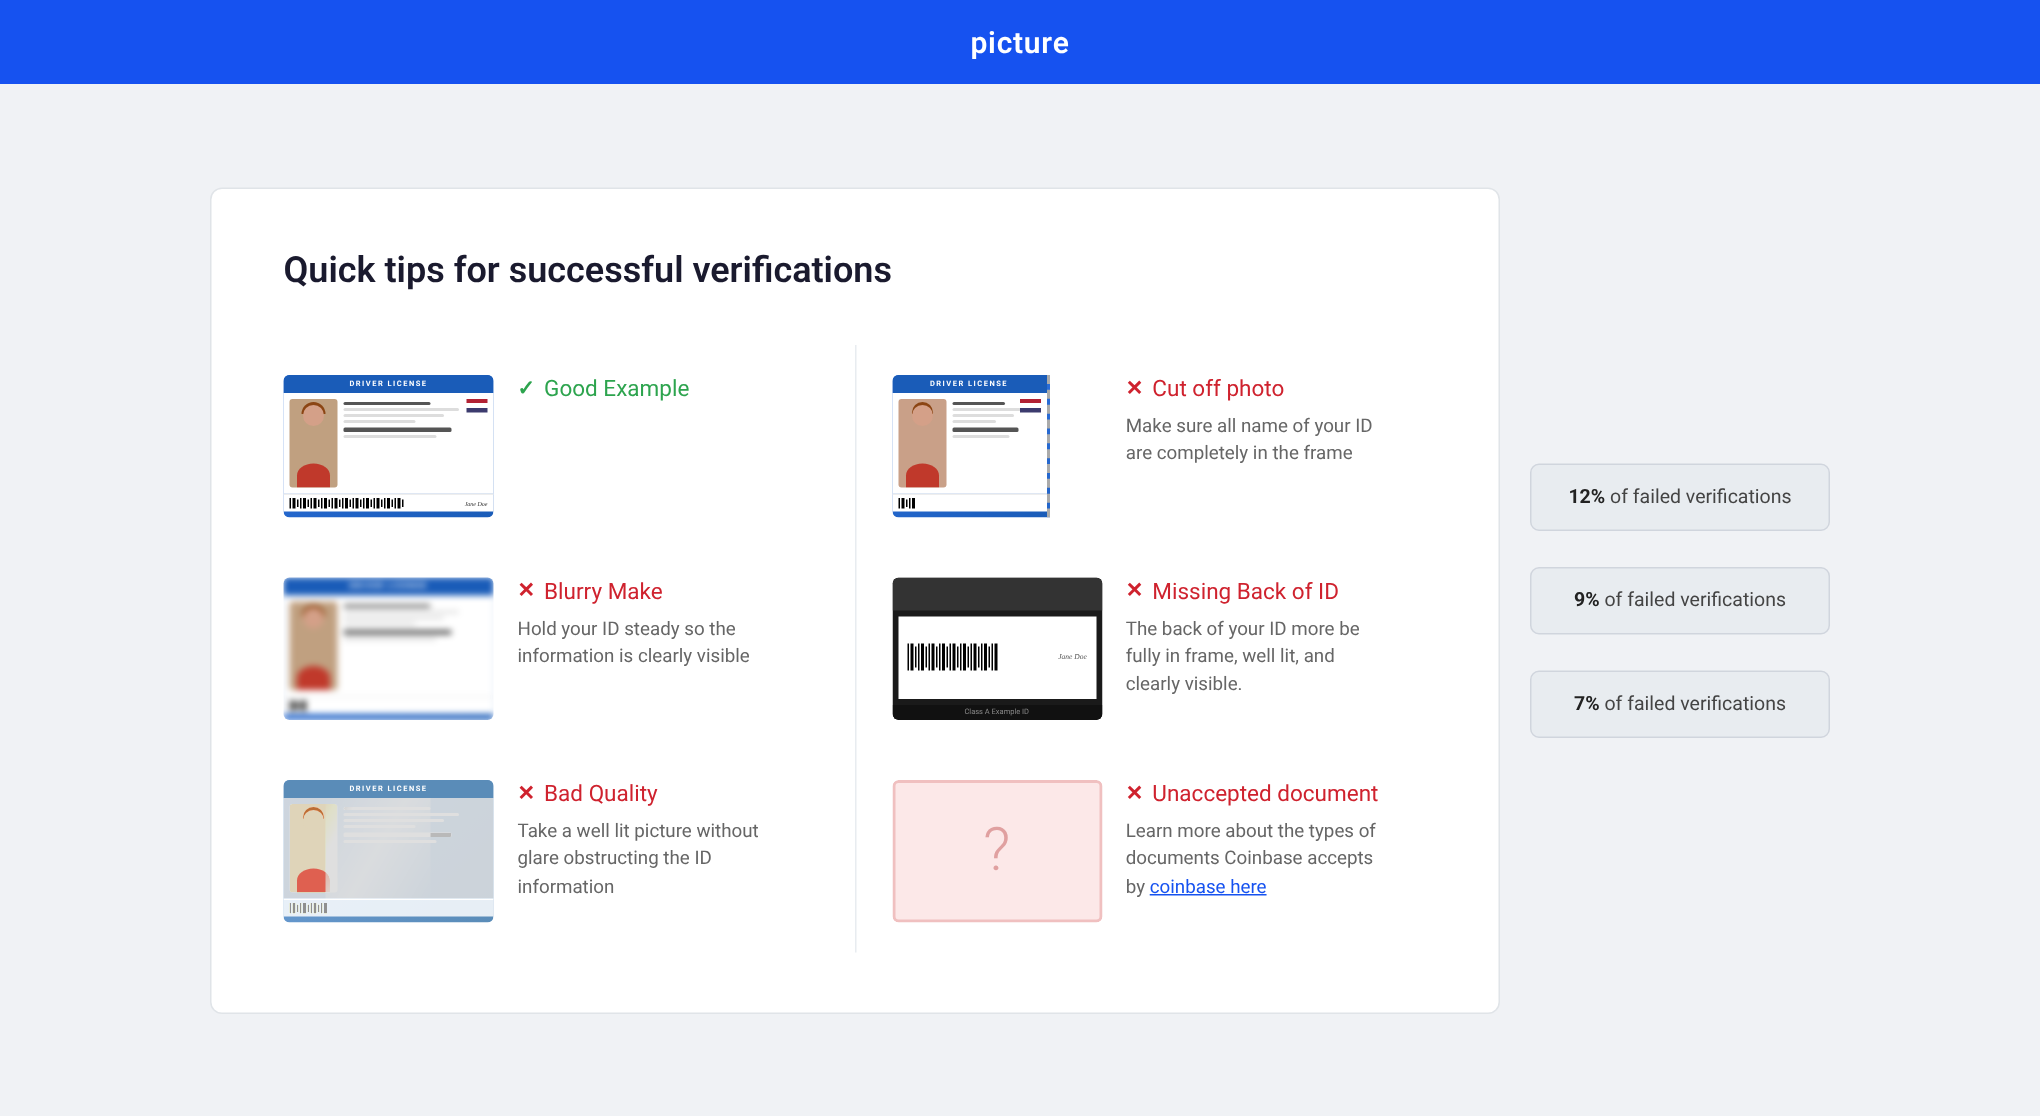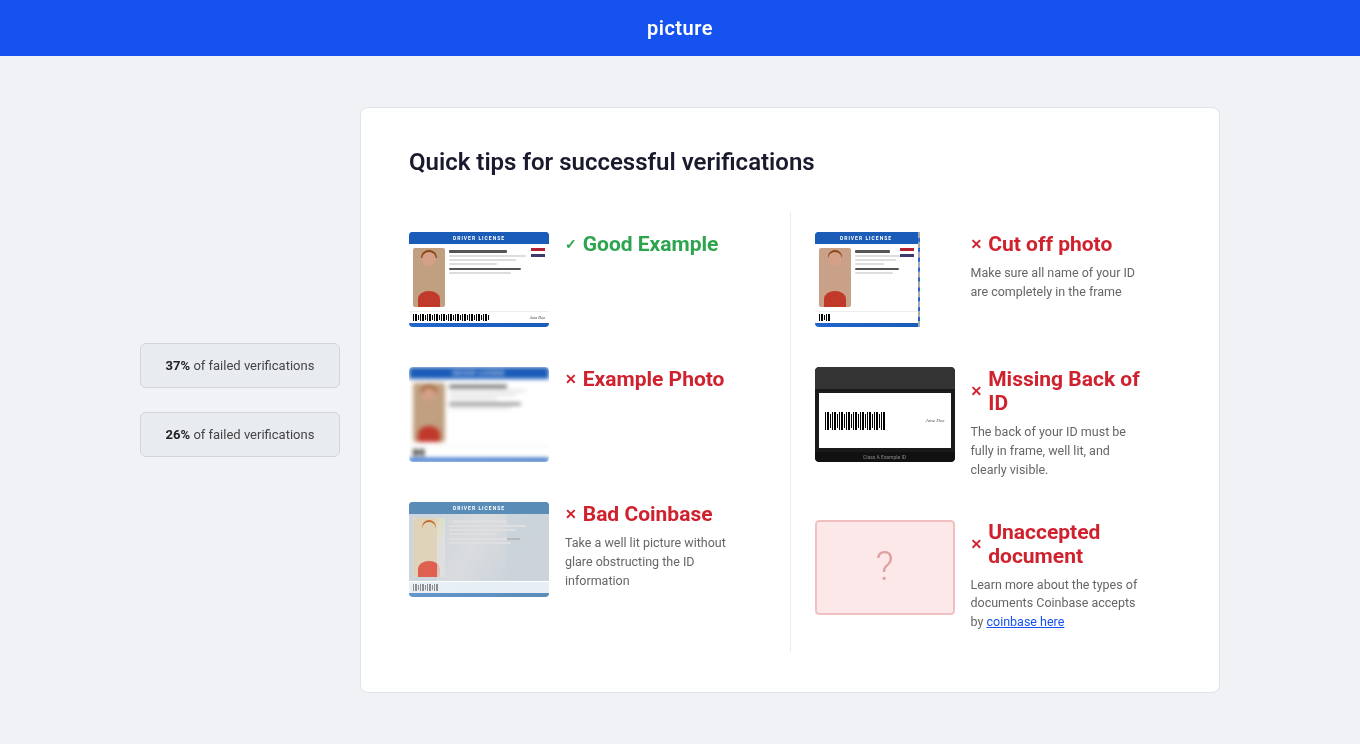--- a/index.html
+++ b/index.html
@@ -177,22 +177,22 @@
 
     .tip-icon.good {
       color: #2da44e;
     }
 
     .tip-icon.bad {
       color: #cf222e;
     }
 
     .tip-title {
-      font-size: 21px;
-      font-weight: 700;
+      font-size: 15px;
+      font-weight: 400;
     }
 
     .tip-title.good {
       color: #2da44e;
     }
 
     .tip-title.bad {
       color: #cf222e;
     }
 
@@ -228,30 +228,20 @@
   </style>
 </head>
 <body>
 
 <div class="header">
   <span class="header-logo">picture</span>
 </div>
 
 <div class="page-content">
 
-  <div class="side-stats left">
-    <div class="stat-box">
-      <strong>37%</strong>
-      <span>of failed verifications</span>
-    </div>
-    <div class="stat-box">
-      <strong>26%</strong>
-      <span>of failed verifications</span>
-    </div>
-  </div>
 
   <div class="main-card">
     <h1 class="card-title">Quick tips for successful verifications</h1>
 
     <div class="tips-columns">
 
       <div class="tips-column">
 
         <div class="tip-row">
           <div class="tip-image">
@@ -345,22 +335,23 @@
                 <div style="width:2px;background:#000;height:7px;"></div>
                 <div style="width:1px;background:#000;height:5px;"></div>
                 <div style="width:1px;background:#000;height:7px;"></div>
                 <div style="width:2px;background:#000;height:7px;"></div>
               </div>
             </div>
           </div>
           <div class="tip-text">
             <div class="tip-label">
               <span class="tip-icon bad">✕</span>
-              <span class="tip-title bad">Example Photo</span>
-            </div>
+              <span class="tip-title bad">Blurry Make</span>
+            </div>
+            <p class="tip-desc">Hold your ID steady so the information is clearly visible</p>
           </div>
         </div>
 
         <div class="tip-row">
           <div class="tip-image">
             <div style="height:100%; position:relative; background: linear-gradient(135deg, #6a9dd9 0%, #5a8cb8 100%);">
               <div style="background:#5a8cb8; color:white; font-size:5px; font-weight:bold; text-align:center; padding:3px 0; letter-spacing:1px;">DRIVER LICENSE</div>
               <div style="display:flex; padding:4px; gap:4px; background:rgba(255,255,220,0.85); height:calc(100% - 28px); position:relative; filter:brightness(1.5) contrast(0.75);">
                 <div style="width:32px; height:100%; flex-shrink:0; background:#c9a088; border-radius:2px; position:relative; overflow:hidden; display:flex; align-items:flex-end; justify-content:center;">
                   <div style="width:14px;height:8px;background:#8B4513;border-radius:8px 8px 0 0;position:absolute;top:2px;left:50%;transform:translateX(-50%);"></div>
@@ -389,21 +380,21 @@
                 <div style="width:2px;background:#666;height:7px;"></div>
                 <div style="width:1px;background:#666;height:5px;"></div>
                 <div style="width:1px;background:#666;height:7px;"></div>
                 <div style="width:2px;background:#666;height:7px;"></div>
               </div>
             </div>
           </div>
           <div class="tip-text">
             <div class="tip-label">
               <span class="tip-icon bad">✕</span>
-              <span class="tip-title bad">Bad Coinbase</span>
+              <span class="tip-title bad">Bad Quality</span>
             </div>
             <p class="tip-desc">Take a well lit picture without glare obstructing the ID information</p>
           </div>
         </div>
 
       </div>
 
       <div class="tips-divider"></div>
 
       <div class="tips-column">
@@ -483,21 +474,21 @@
                 <span style="font-size:5px;color:#555;font-style:italic;font-family:cursive;">Jane Doe</span>
               </div>
               <div style="font-size:5px;color:#888;text-align:center;padding:2px;background:#111;">Class A Example ID</div>
             </div>
           </div>
           <div class="tip-text">
             <div class="tip-label">
               <span class="tip-icon bad">✕</span>
               <span class="tip-title bad">Missing Back of ID</span>
             </div>
-            <p class="tip-desc">The back of your ID must be fully in frame, well lit, and clearly visible.</p>
+            <p class="tip-desc">The back of your ID more be fully in frame, well lit, and clearly visible.</p>
           </div>
         </div>
 
         <div class="tip-row">
           <div class="tip-image">
             <div style="height:100%; background:#fce8e8; border:2px solid #f0c0c0; border-radius:4px; display:flex; align-items:center; justify-content:center;">
               <span style="font-size:40px; color:#e0a0a0; font-weight:300; line-height:1;">?</span>
             </div>
           </div>
           <div class="tip-text">
@@ -509,14 +500,28 @@
               <span>Learn more about the types of documents Coinbase accepts by</span>
               <a class="tip-link" href="#">coinbase here</a>
             </p>
           </div>
         </div>
 
       </div>
     </div>
   </div>
 
+  <div class="side-stats right">
+    <div class="stat-box">
+      <strong>12%</strong>
+      <span>of failed verifications</span>
+    </div>
+    <div class="stat-box">
+      <strong>9%</strong>
+      <span>of failed verifications</span>
+    </div>
+    <div class="stat-box">
+      <strong>7%</strong>
+      <span>of failed verifications</span>
+    </div>
+  </div>
 
 </div>
 
 </body></html>

